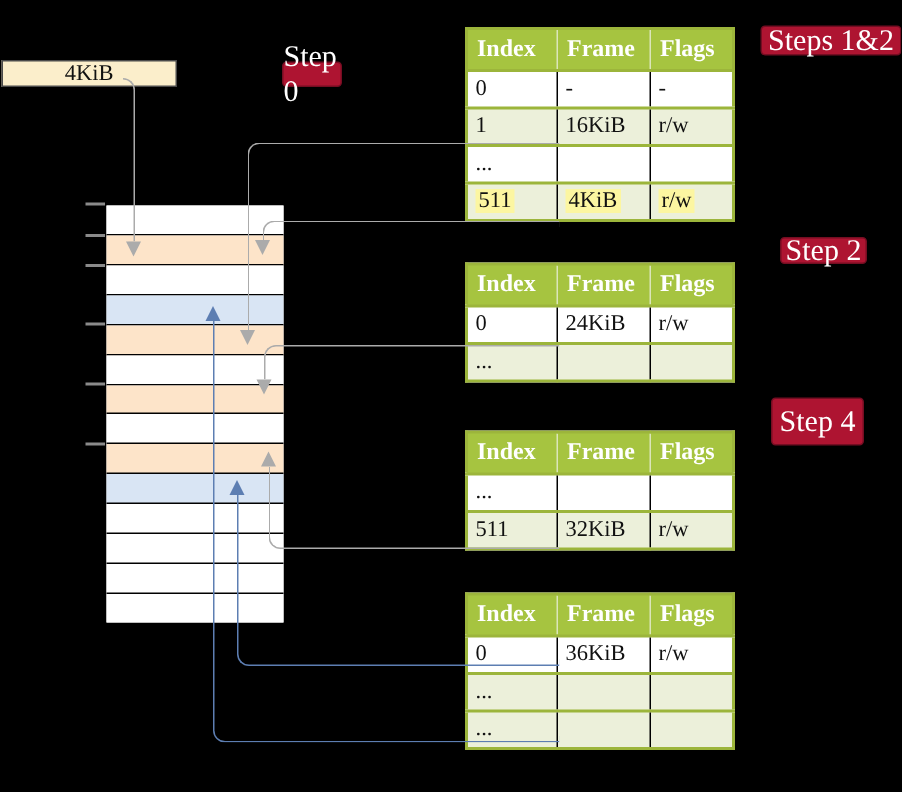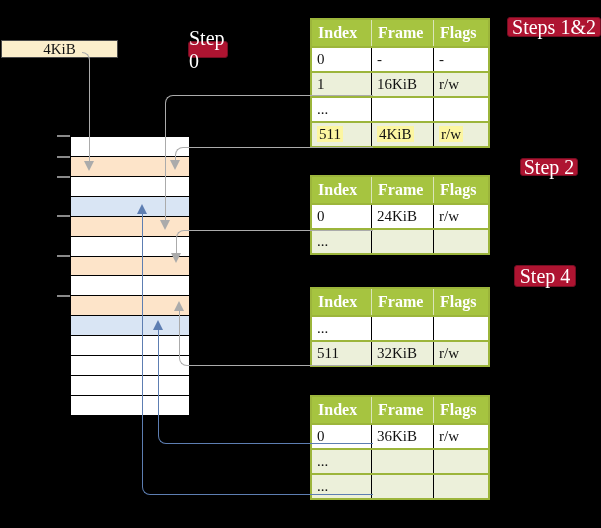--- a/index.html
+++ b/index.html
@@ -15,21 +15,21 @@
   .pointer-box{position:absolute;left:1px;top:40px;width:117px;height:18px;
     background:var(--cream);border:1px solid #4a4a4a;color:#111;font-size:15px;
     display:flex;align-items:center;justify-content:center;box-sizing:border-box;}
   
   .badge{position:absolute;background:var(--badge-red);border:1px solid var(--badge-red-dark);
     border-radius:3px;color:#fff;font-size:20px;display:flex;align-items:center;
     justify-content:center;box-sizing:border-box;}
   #badge-step0{left:188px;top:41px;width:40px;height:17px;}
   #badge-steps12{left:507px;top:17px;width:94px;height:20px;}
   #badge-step3{left:520px;top:158px;width:58px;height:18px;}
-  #badge-step4{left:514px;top:265px;width:62px;height:22px;}
+  #badge-step4{left:514px;top:265px;width:62px;height:32px;}
   
   .mcol{position:absolute;left:70px;top:136px;width:120px;height:280px;
     border:1.5px solid #000;box-sizing:border-box;display:flex;flex-direction:column;
     background:#fff;}
   .mrow{flex:1;border-bottom:1.5px solid #000;}
   .mrow:last-child{border-bottom:none;}
   .fill-white{background:#ffffff;}
   .fill-peach{background:var(--peach);}
   .fill-blue{background:var(--lblue);}
   .tick{position:absolute;left:57px;width:13px;height:2px;background:#8a8a8a;}

